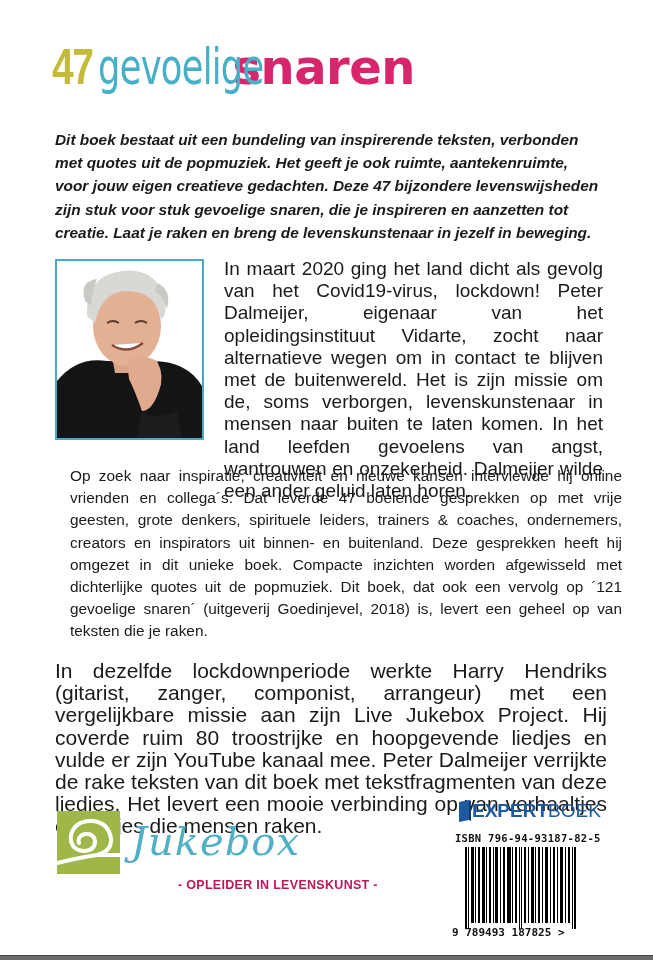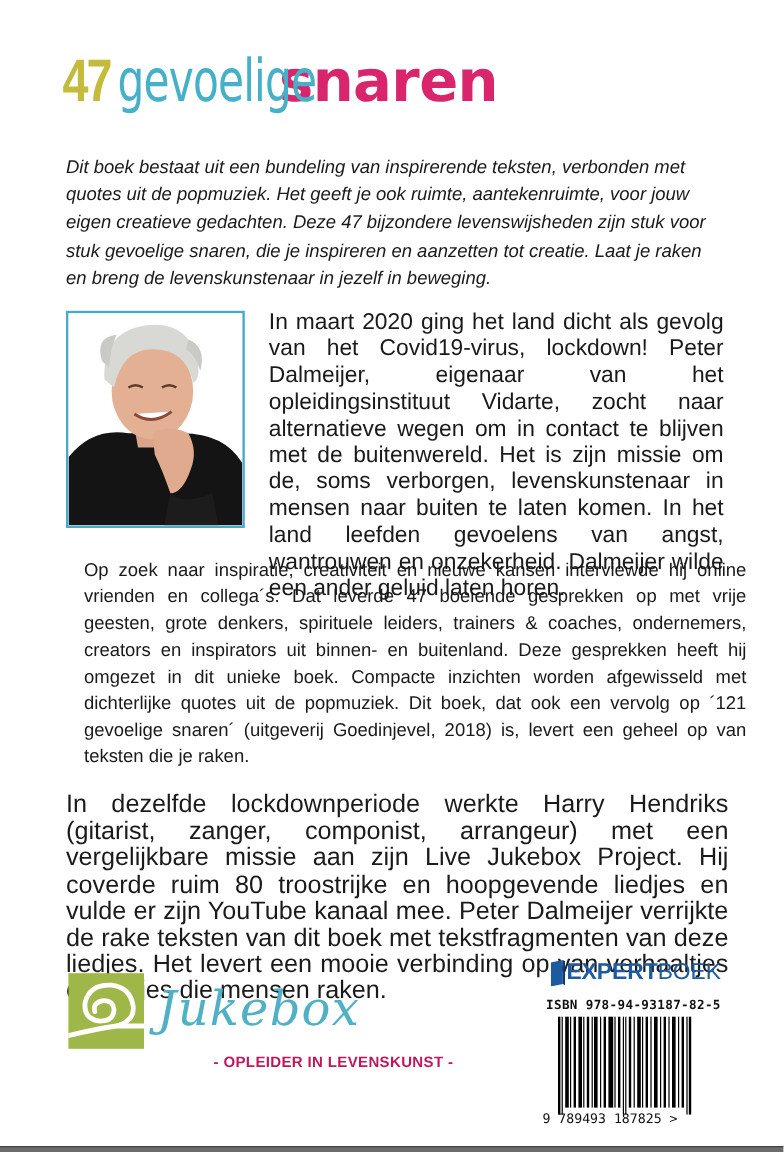--- a/index.html
+++ b/index.html
@@ -1,35 +1,35 @@
 <!DOCTYPE html>
 <html><head>
 <meta charset="utf-8">
 <style>
   html, body { margin: 0; padding: 0; background: #ffffff; }
   body { width: 653px; height: 960px; position: relative; overflow: hidden; font-family: "Liberation Sans", sans-serif; color: #1a1a1a; }
   .title { position: absolute; left: 52px; top: 38px; height: 70px; display: flex; align-items: baseline; white-space: nowrap; justify-content: space-between; }
   .t-num { font-family: "Liberation Sans", sans-serif; font-weight: bold; font-size: 50px; color: #c5bb3a; transform: scaleX(0.78); transform-origin: left; display: inline-block; margin-right: -6px; letter-spacing: -2px; }
   .t-mid { font-family: "DejaVu Sans", sans-serif; font-weight: normal; font-size: 49px; color: #46b0c8; transform: scaleX(0.72); transform-origin: left; display: inline-block; margin-right: -95px; letter-spacing: -1px; }
   .t-end { font-family: "DejaVu Sans", sans-serif; font-weight: bold; font-size: 48px; color: #d8256c; letter-spacing: -0.5px; }
-  .intro { position: absolute; left: 55px; top: 128px; width: 550px; font-family: "Liberation Sans", sans-serif; font-style: italic; font-size: 15.4px; line-height: 23.2px; text-align: left; color: #1a1a1a; }
+  .intro { position: absolute; left: 55px; top: 128px; width: 550px; font-family: "Liberation Sans", sans-serif; font-style: italic; font-size: 15.4px; line-height: 23.2px; text-align: left; color: #1a1a1a; font-weight: bold; }
   .photo { position: absolute; left: 55px; top: 259px; width: 149px; height: 181px; border: 2px solid #4aa8c8; box-sizing: border-box; background: #ffffff; overflow: hidden; }
   .photo svg { display: block; }
   .para1 { position: absolute; left: 224px; top: 258px; width: 379px; font-size: 19px; line-height: 22.2px; text-align: justify; }
   .para2 { position: absolute; left: 70px; top: 465px; width: 552px; font-size: 15.4px; line-height: 22.2px; text-align: justify; }
   .para3 { position: absolute; left: 55px; top: 660px; width: 552px; font-size: 21px; line-height: 22.2px; text-align: justify; }
   .vid-logo { position: absolute; left: 57px; top: 811px; width: 63px; height: 63px; background: #9fb648; }
   .vid-word { position: absolute; left: 131px; top: 818px; font-family: "DejaVu Serif", serif; font-style: italic; font-size: 40px; color: #4fb0c6; letter-spacing: 1px; }
   .tagline { position: absolute; left: 178px; top: 878px; font-family: "Liberation Sans", sans-serif; font-size: 12.5px; color: #be185d; letter-spacing: 0.3px; font-weight: bold; }
   .expert { position: absolute; left: 459px; top: 800px; display: flex; align-items: center; font-family: "Liberation Sans", sans-serif; font-size: 19px; color: #1e5aa0; }
   .expert .e-strong { font-weight: bold; }
   .expert .e-light { font-weight: normal; }
   .isbn { position: absolute; left: 455px; top: 832px; font-family: "DejaVu Sans Mono", monospace; font-size: 10.5px; font-weight: bold; color: #111; letter-spacing: 0.3px; white-space: nowrap; }
   .barcode { position: absolute; left: 465px; top: 847px; }
-  .bar-digits { position: absolute; left: 452px; top: 926px; font-family: "DejaVu Sans Mono", monospace; font-size: 11px; font-weight: normal; color: #111; white-space: nowrap; }
+  .bar-digits { position: absolute; left: 452px; top: 926px; font-family: "DejaVu Sans Mono", monospace; font-size: 11px; font-weight: bold; color: #111; white-space: nowrap; }
   .bottom-bar { position: absolute; left: 0; top: 955px; width: 653px; height: 5px; background: #6b6b6b; border-top: 1px solid #444; }
 </style>
 </head>
 <body>
 
 <div class="title">
   <span class="t-num">47</span>
   <span class="t-mid">gevoelige</span>
   <span class="t-end">snaren</span>
 </div>
@@ -76,21 +76,21 @@
 
 <div class="expert">
   <svg width="12" height="22" viewBox="0 0 12 22" style="margin-right:1px">
     <path d="M0 2 L10 0 L10 20 L0 22 Z" fill="#1e5aa0"></path>
     <path d="M10 0 L12 1 L12 21 L10 20 Z" fill="#0f3a70"></path>
   </svg>
   <span class="e-strong">EXPERT</span>
     <span class="e-light">BOEK</span>
 </div>
 
-<div class="isbn">ISBN 978-94-93187-82-5</div>
+<div class="isbn">ISBN 796-94-93187-82-5</div>
 
 <svg class="barcode" width="115" height="82" viewBox="0 0 115 82">
   <g fill="#000">
     <rect x="0" y="0" width="2" height="82"></rect>
       <rect x="3" y="0" width="1" height="82"></rect>
     <rect x="6" y="0" width="3" height="76"></rect>
       <rect x="10" y="0" width="1" height="76"></rect>
     <rect x="13" y="0" width="2" height="76"></rect>
       <rect x="17" y="0" width="3" height="76"></rect>
     <rect x="21" y="0" width="1" height="76"></rect>

